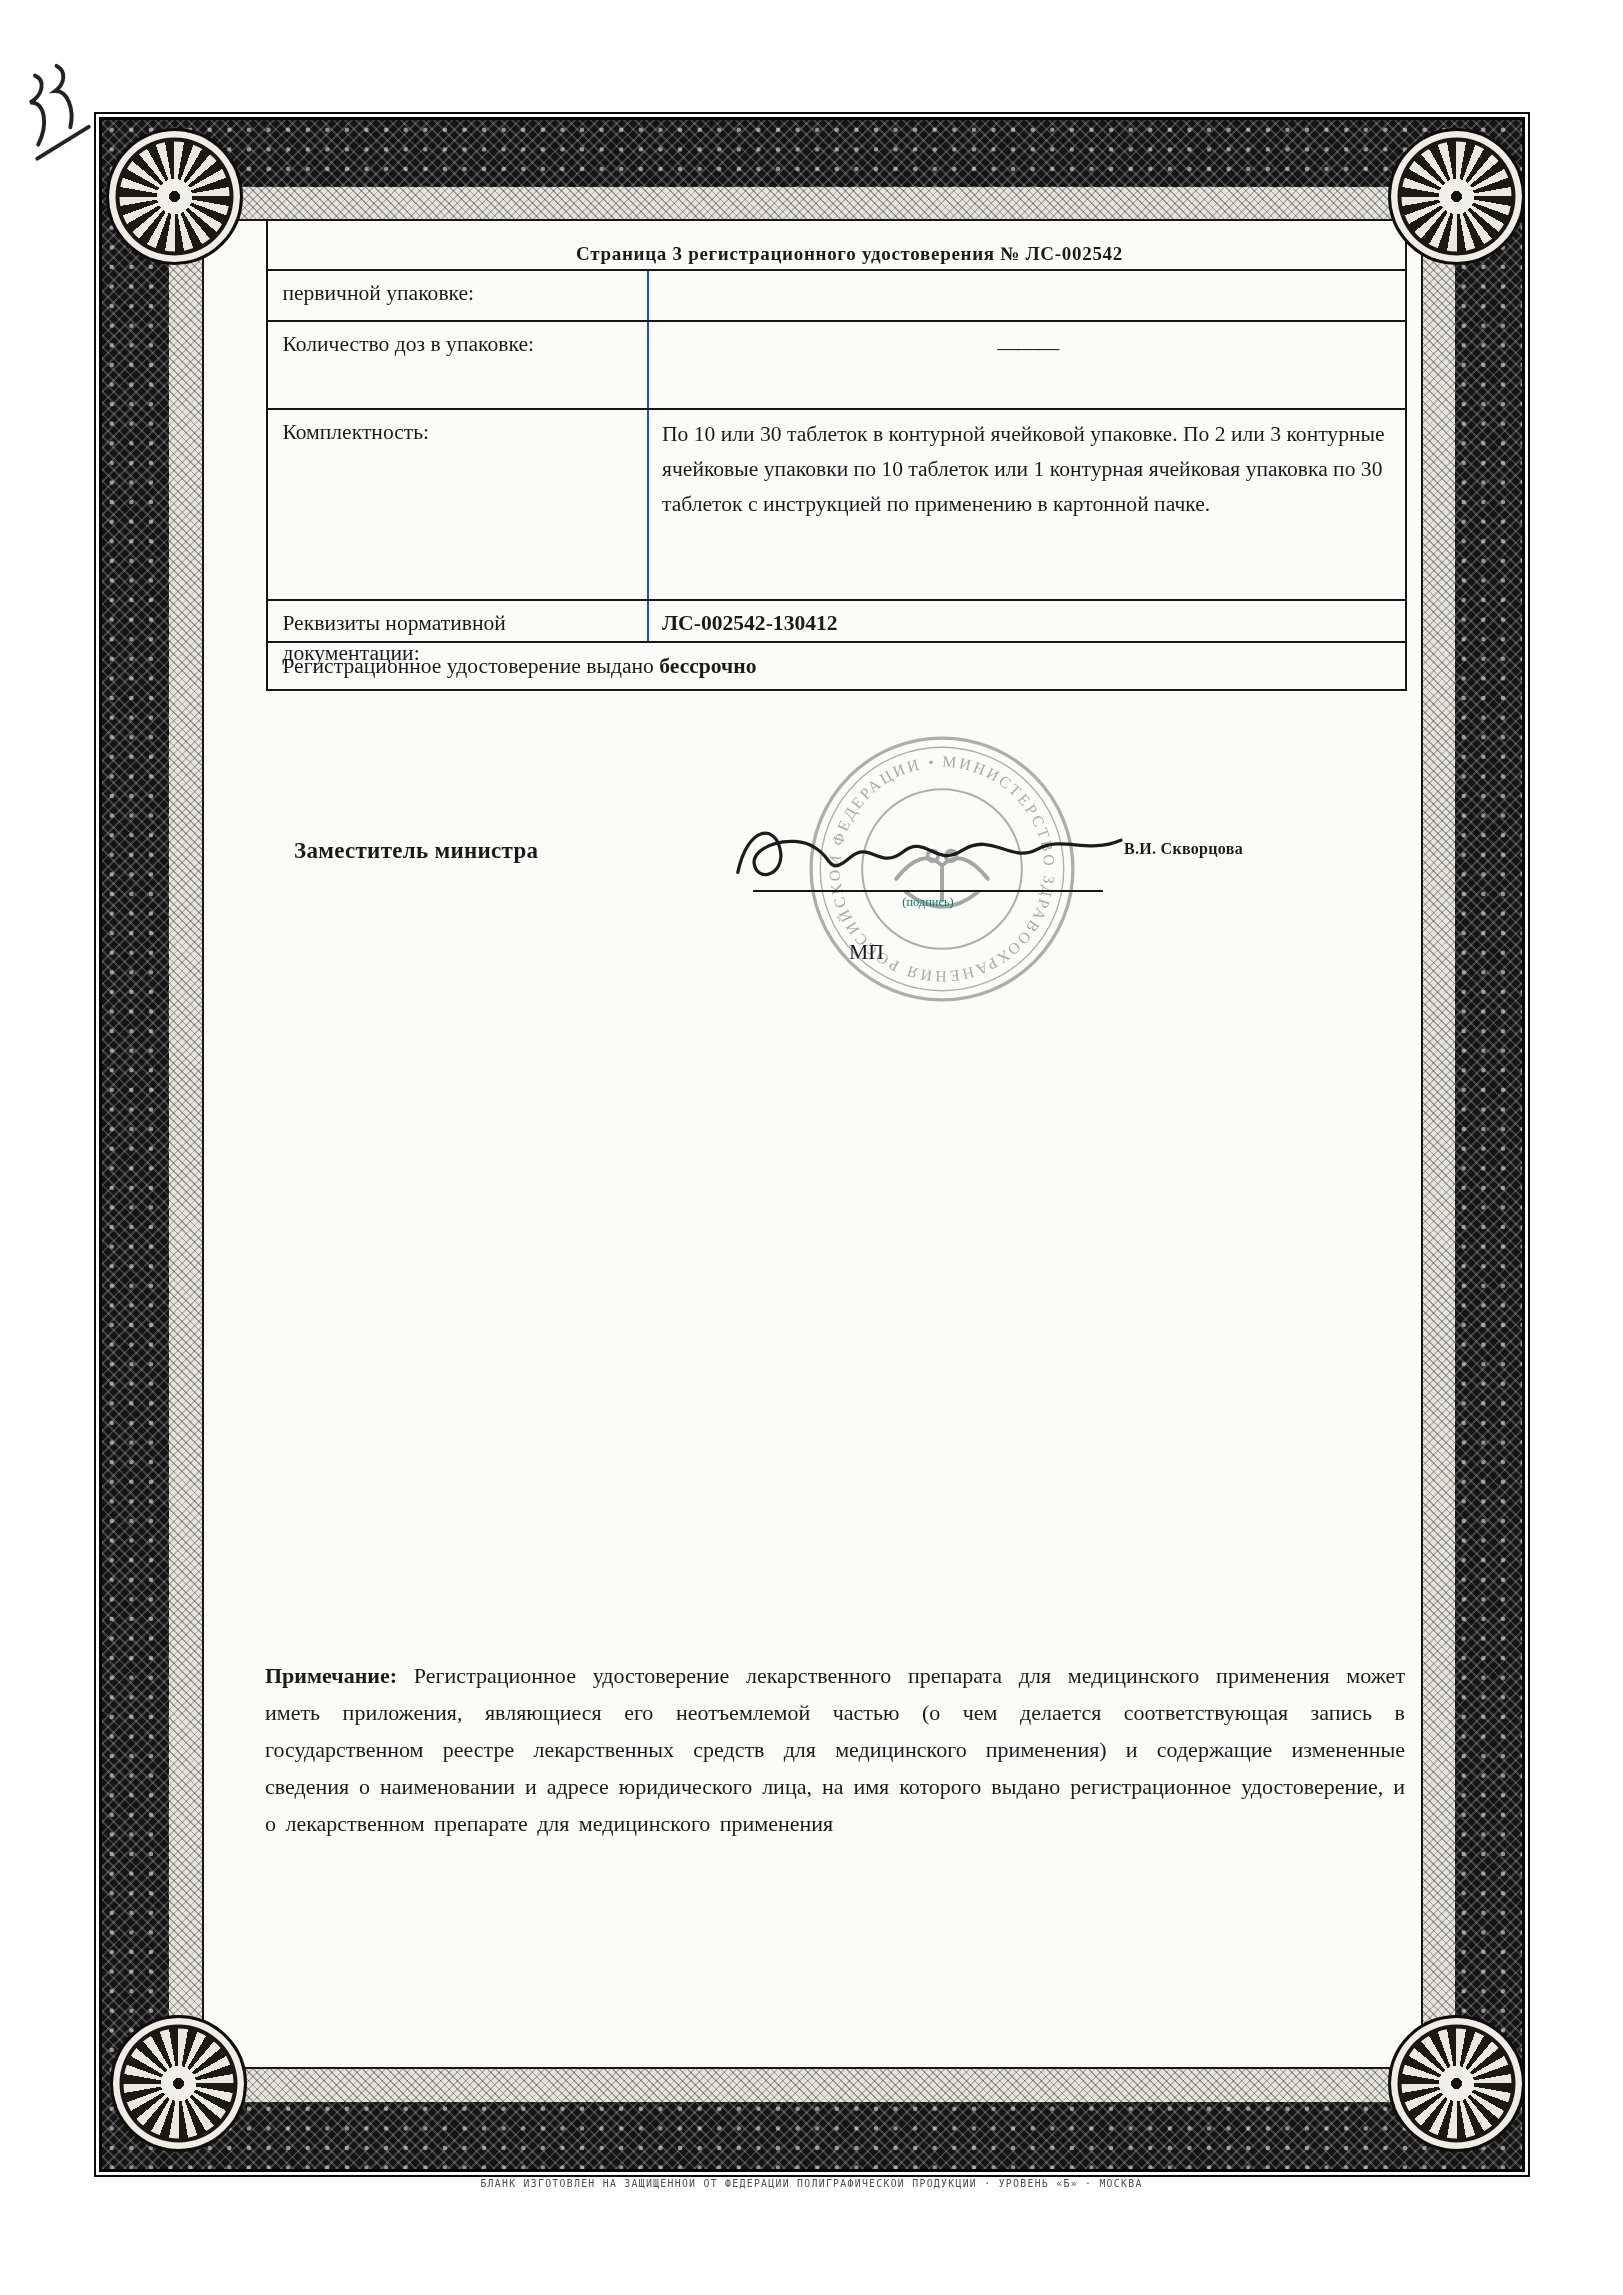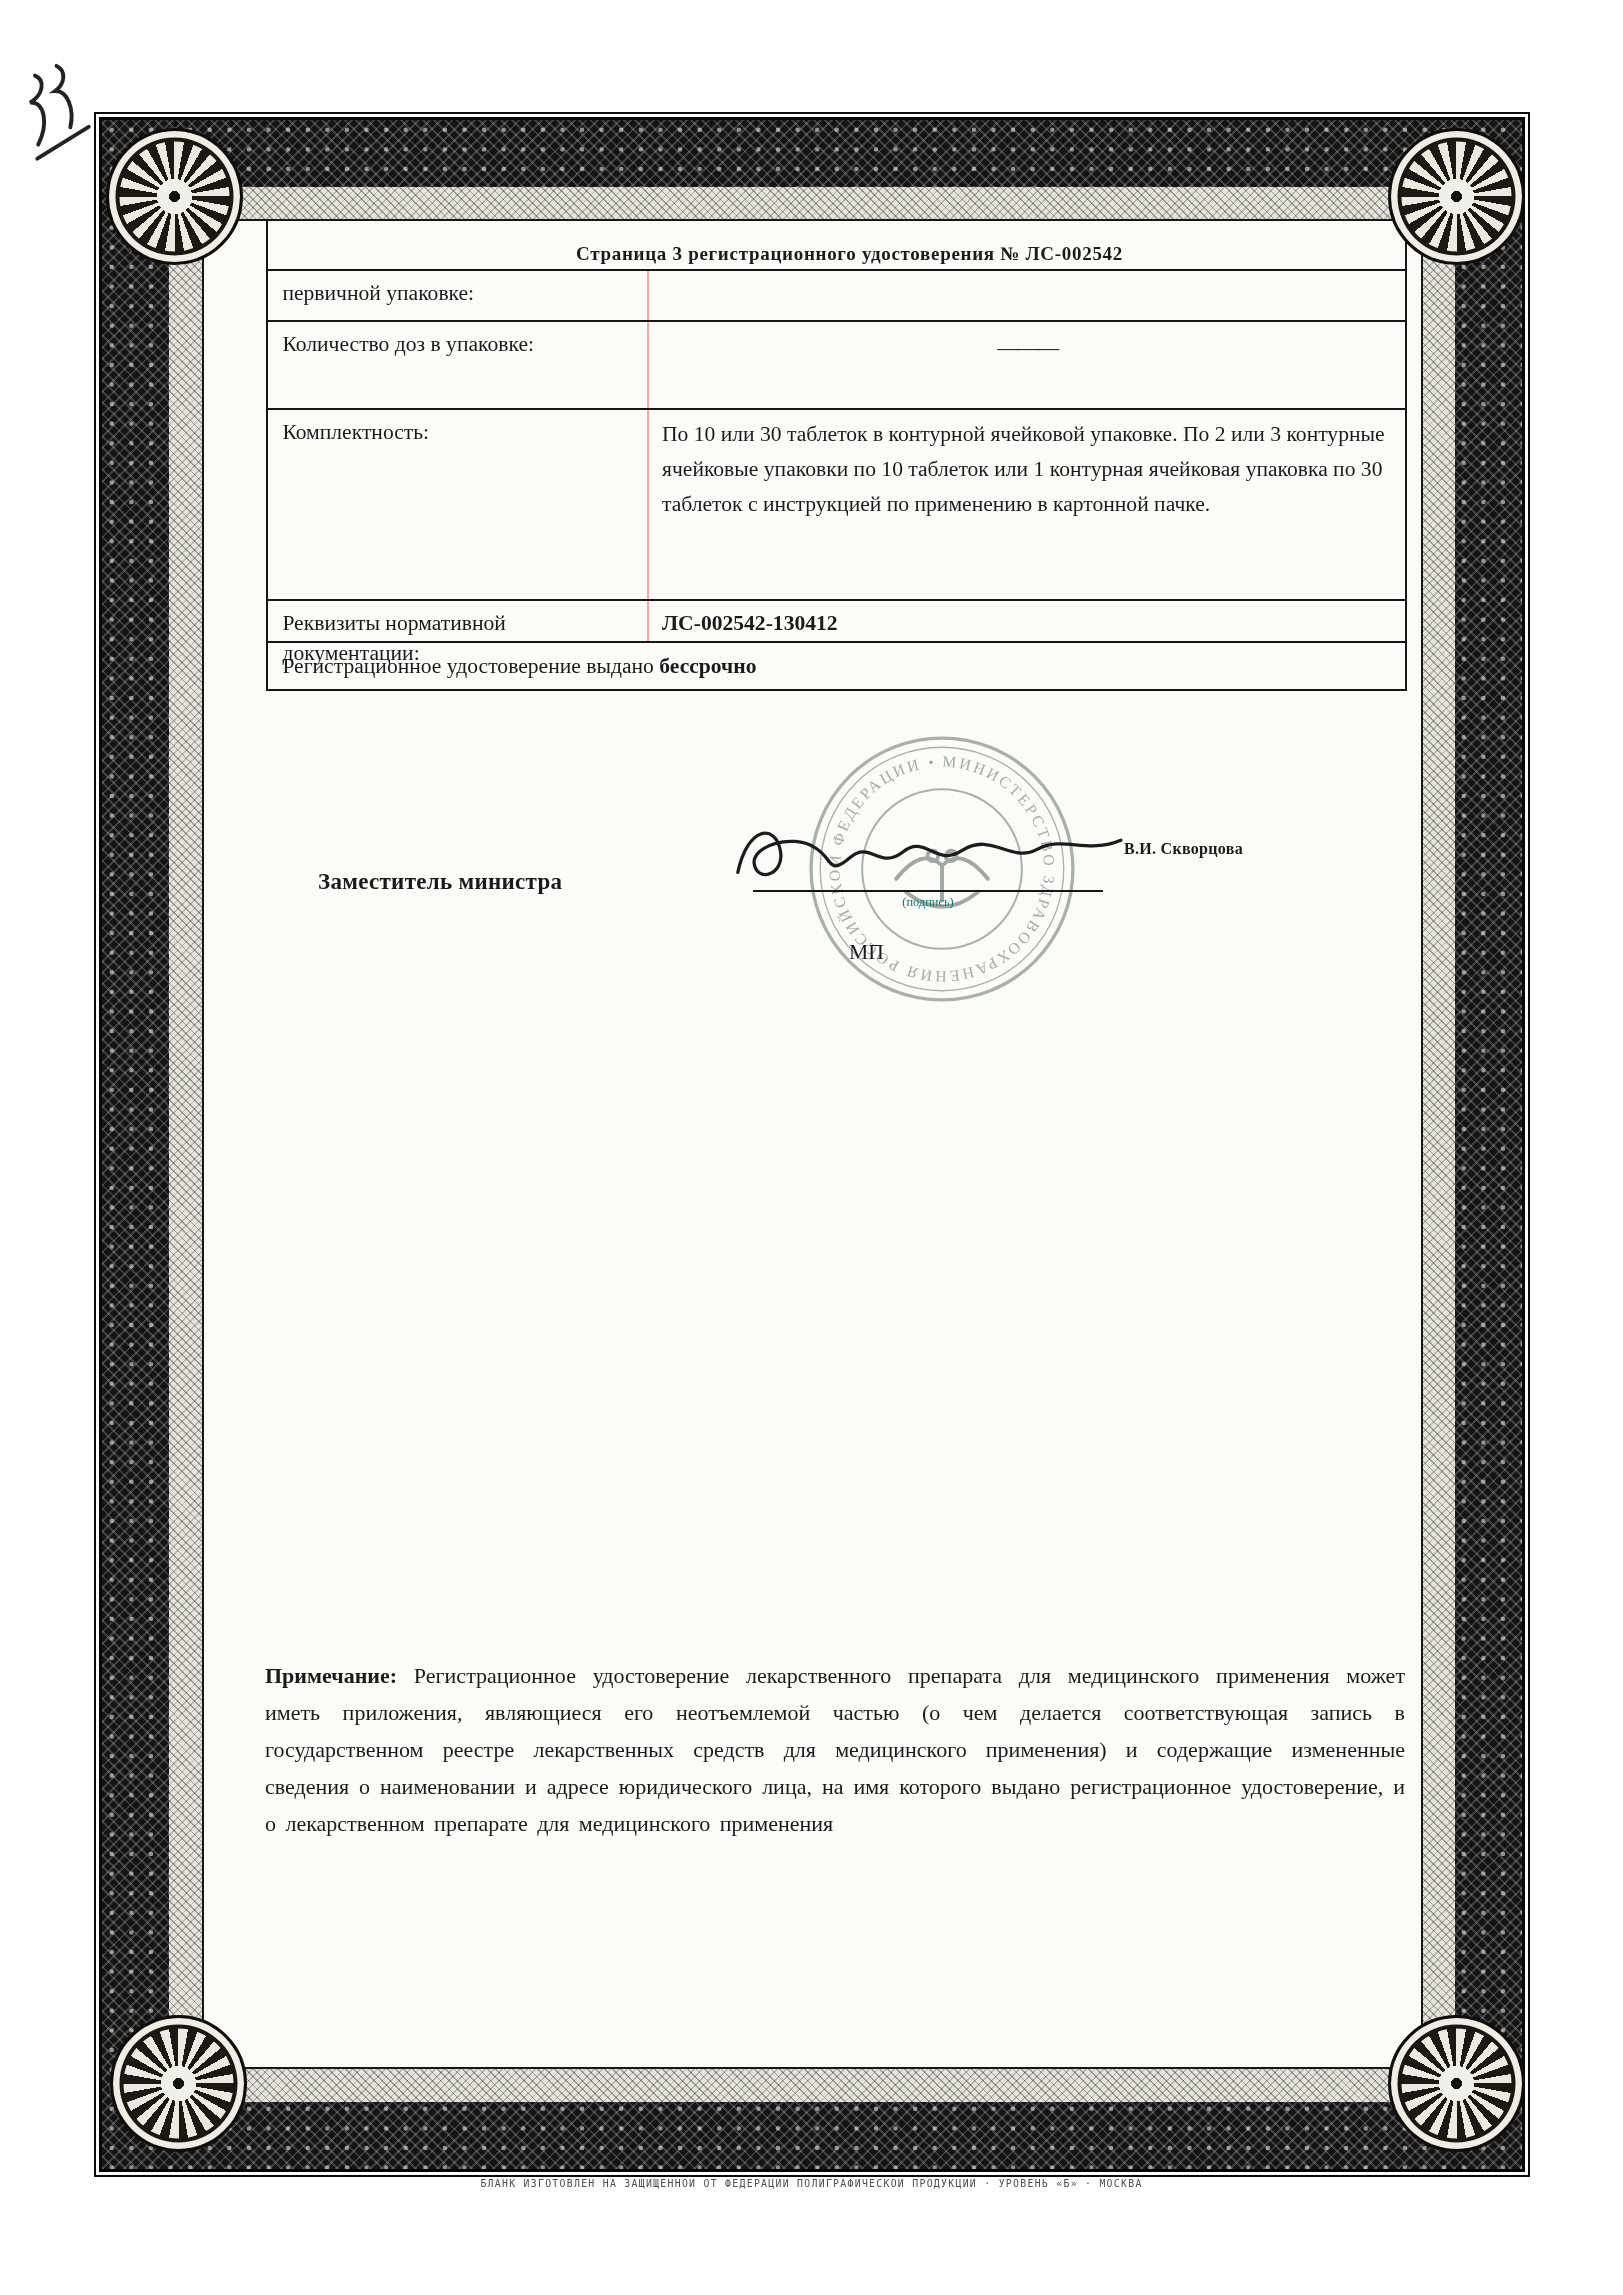--- a/index.html
+++ b/index.html
@@ -69,41 +69,41 @@
   .t-header{
     height:50px; box-sizing:border-box;
     border-bottom:2px solid #161616;
     padding:18.3px 0 0 308px;
     font-weight:bold; font-size:19px; letter-spacing:0.7px;
     white-space:nowrap; overflow:hidden;
   }
   .t-row{display:flex; box-sizing:border-box; border-bottom:2px solid #161616;}
   .t-label{
     width:381px; box-sizing:border-box; flex:0 0 381px;
-    border-right:2px solid #fca5a5;
+    border-right:2px solid #1d4ed8;
     padding:6.5px 9.2px 0 14.4px;
   }
   .t-value{flex:1; box-sizing:border-box; padding:6.5px 11.8px 0 13px;}
   .t-value.centered{display:flex; justify-content:center; align-items:flex-start; padding-top:10.5px; letter-spacing:-1.3px;}
   .t-value.bold{font-weight:bold;}
   .t-value.wrap{line-height:35px;}
   .t-full{
     box-sizing:border-box; padding:7.9px 11.8px 0 14.4px; height:46px;
   }
   .t-full b{font-weight:bold;}
 
   .h-r0{height:51px;}
   .h-r1{height:88px;}
   .h-r2{height:191px;justify-content:center;}
   .h-r3{height:42px;}
 
   
   .sig-title{
-    position:absolute; left:90px; top:648px;
-    font-weight:bold; font-size:23px; letter-spacing:0.3px;margin-left:24px;
+    position:absolute; left:90px; top:617px;
+    font-weight:bold; font-size:23px; letter-spacing:0.3px;
   }
   .signer-name{
     position:absolute; left:920px; top:619px;
     font-weight:bold; font-size:16px; letter-spacing:0.3px;
   }
   .stamp{
     position:absolute; left:594px; top:504px; width:288px; height:288px;
     opacity:.62; z-index:1;
   }
   .signature-svg{

